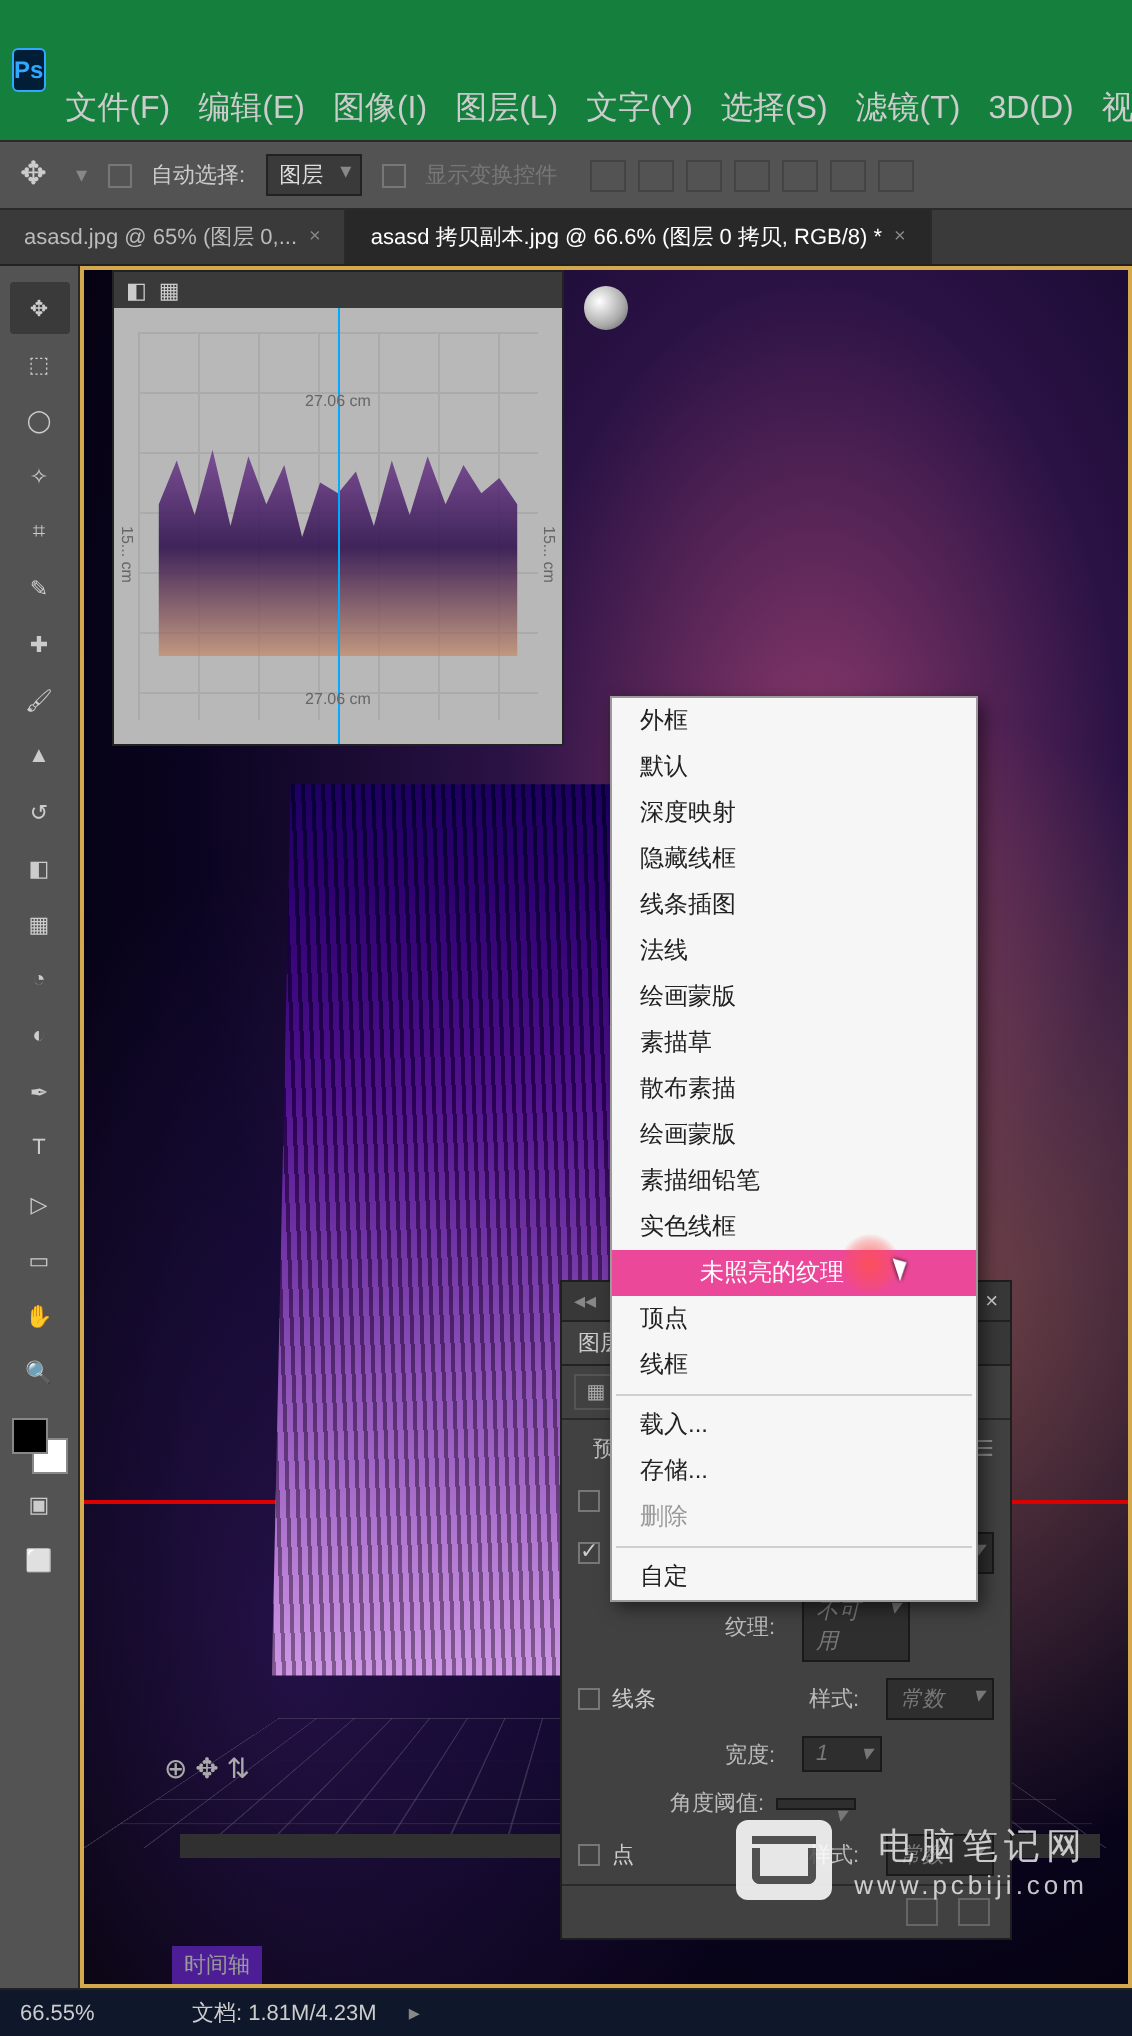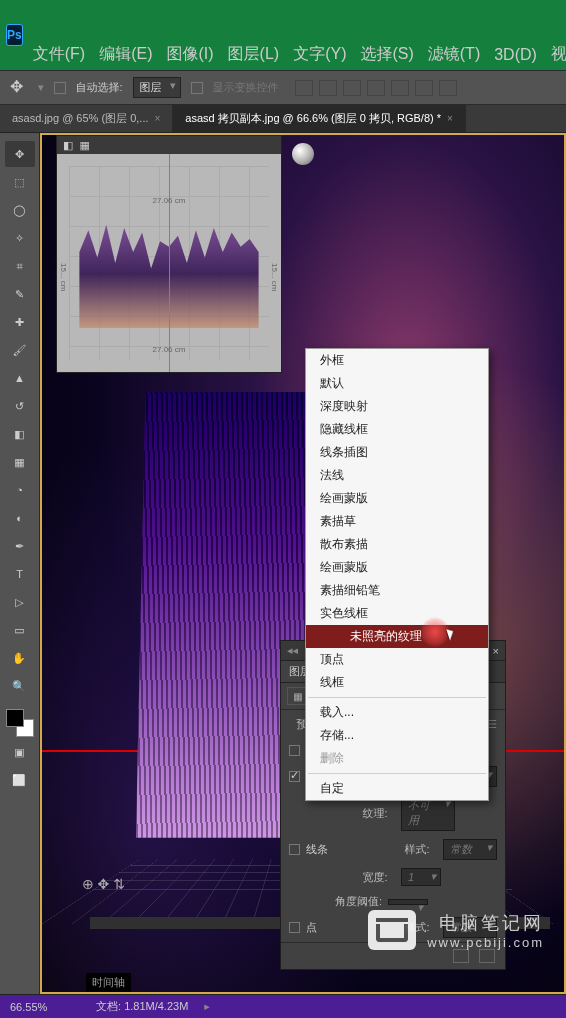--- a/index.html
+++ b/index.html
@@ -39,21 +39,21 @@
 .nebula { position: absolute; inset: 0; background: radial-gradient(ellipse at 80% 60%, rgba(230,150,80,0.4) 0%, transparent 40%), radial-gradient(ellipse at 20% 80%, rgba(100,50,180,0.3) 0%, transparent 40%); }
 .tower { position: absolute; left: 18%; top: 30%; width: 36%; height: 52%; background: linear-gradient(to bottom, #3a206a, #5c3088, #8a5fa8, #b890c8); filter: contrast(1.4); clip-path: polygon(5% 0, 95% 0, 100% 100%, 0 100%); }
 .tower::after { content: ""; position: absolute; inset: 0; background: repeating-linear-gradient(88deg, rgba(0,0,0,0.3) 0 2px, transparent 2px 5px); }
 .floor-grid { position: absolute; bottom: 8%; left: 0; right: 0; height: 24%; background-image: linear-gradient(rgba(100,100,120,0.4) 1px, transparent 1px), linear-gradient(90deg, rgba(100,100,120,0.4) 1px, transparent 1px); background-size: 30px 30px; transform: perspective(300px) rotateX(60deg); transform-origin: bottom; }
 .red-line { position: absolute; left: 0; right: 0; height: 2px; background: #d00; bottom: 28%; }
 .axis-widget { position: absolute; left: 36px; bottom: 100px; }
 .axis-widget span { color: #aaa; font-size: 14px; margin: 0 4px; }
 .sphere-icon { position: absolute; top: 8px; left: 50%; transform: translateX(-50%); width: 22px; height: 22px; border-radius: 50%; background: radial-gradient(circle at 35% 35%, #fff, #aaa 60%, #555); z-index: 4; }
 .context-menu { position: absolute; left: 305px; top: 348px; width: 184px; background: #f6f6f6; border: 1px solid #9a9a9a; box-shadow: 3px 3px 8px rgba(0,0,0,0.5); z-index: 20; font-size: 12px; color: #222; }
 .cm-item { padding: 3px 14px; cursor: pointer; }
-.cm-item.hl { background: #7f1d1d; color: #fff; position: relative; padding-left: 44px; }
+.cm-item.hl { background: #ec4899; color: #fff; position: relative; padding-left: 44px; }
 .click-ring { position: absolute; right: 38px; top: -8px; width: 30px; height: 30px; border-radius: 50%; background: radial-gradient(circle, rgba(255,80,80,0.85) 0%, rgba(255,80,80,0.3) 55%, transparent 72%); pointer-events: none; }
 .cursor { position: absolute; right: 28px; top: 3px; width: 12px; height: 16px; pointer-events: none; }
 .cursor::before { content: ""; position: absolute; width: 0; height: 0; border-left: 6px solid #fff; border-top: 4px solid transparent; border-bottom: 8px solid transparent; filter: drop-shadow(0 0 1px #000); transform: rotate(-18deg); }
 .cm-item.disabled { color: #9a9a9a; }
 .cm-sep { height: 1px; background: #cfcfcf; margin: 3px 2px; }
 .panel3d { position: absolute; right: 60px; top: 640px; width: 226px; background: #414141; border: 1px solid #1e1e1e; z-index: 10; color: #ccc; font-size: 11px; }
 .panel3d-header { height: 20px; display: flex; align-items: center; padding: 0 6px; background: #383838; border-bottom: 1px solid #222; }
 .panel3d-close { cursor: pointer; }
 .panel3d-tabs { display: flex; background: #383838; border-bottom: 1px solid #222; }
 .panel3d-tab { padding: 3px 8px; cursor: pointer; }
@@ -63,23 +63,23 @@
 .panel3d-row { display: flex; align-items: center; padding: 4px 8px; gap: 6px; }
 .panel3d-row label { min-width: 40px; text-align: center; color: #bbb; }
 .drop { background: #2e2e2e; border: 1px solid #1a1a1a; padding: 2px 18px 2px 6px; flex: 1; position: relative; color: #ddd; font-style: italic; }
 .drop::after { content: "▾"; position: absolute; right: 4px; top: 1px; color: #777; }
 .chk2 { width: 11px; height: 11px; border: 1px solid #777; display: inline-block; position: relative; }
 .chk2.checked::after { content: "✓"; position: absolute; top: -3px; left: 0; color: #ccc; font-size: 11px; }
 .side-strip { position: absolute; left: 268px; top: 638px; width: 26px; background: #414141; border: 1px solid #222; padding: 4px 2px; z-index: 5; display: flex; flex-direction: column; gap: 6px; align-items: center; }
 .side-strip .sicon { width: 18px; height: 18px; border: 1px solid #555; }
 .panel-bottom-icons { display: flex; justify-content: flex-end; gap: 10px; padding: 6px 10px; border-top: 1px solid #2a2a2a; }
 .pbi { width: 16px; height: 14px; border: 1px solid #666; }
-.status { background: #4c1d95; padding: 4px 10px; display: flex; align-items: center; gap: 16px; color: #ccc; font-size: 11px; border-top: 1px solid #222; }
+.status { background: #0f172a; padding: 4px 10px; display: flex; align-items: center; gap: 16px; color: #ccc; font-size: 11px; border-top: 1px solid #222; }
 .status-zoom { width: 70px; }
-.timeline-hint { position: absolute; left: 44px; bottom: 0; font-size: 11px; color: #999; padding: 2px 6px; background: #000000; }
+.timeline-hint { position: absolute; left: 44px; bottom: 0; font-size: 11px; color: #999; padding: 2px 6px; background: #4c1d95; }
 .watermark { position: absolute; right: 20px; bottom: 42px; text-align: right; z-index: 30; margin-top: 14px; }
 .wm-logo { display: inline-block; width: 48px; height: 40px; background: #fff; border-radius: 6px; position: relative; vertical-align: middle; opacity: 0.88; }
 .wm-logo::after { content: ""; position: absolute; left: 8px; right: 8px; top: 14px; height: 14px; border: 4px solid #535353; border-top: none; border-radius: 0 0 4px 4px; }
 .wm-logo::before { content: ""; position: absolute; left: 8px; right: 8px; top: 8px; height: 4px; background: #535353; }
 .wm-text { display: inline-block; vertical-align: middle; margin-left: 8px; color: #e8e8e8; opacity: 0.85; }
 .wm-text .l1 { font-size: 18px; letter-spacing: 3px; font-weight: 300; }
 .wm-text .l2 { font-size: 13px; letter-spacing: 2px; }
 .slider-bar { position: absolute; left: 48px; right: 14px; bottom: 63px; height: 12px; background: #303030; z-index: 2; }
 .slider-bar .knob { position: absolute; left: 52%; top: -3px; width: 8px; height: 18px; background: #1a5fd4; }
 .disabled-text { color: #777; }

